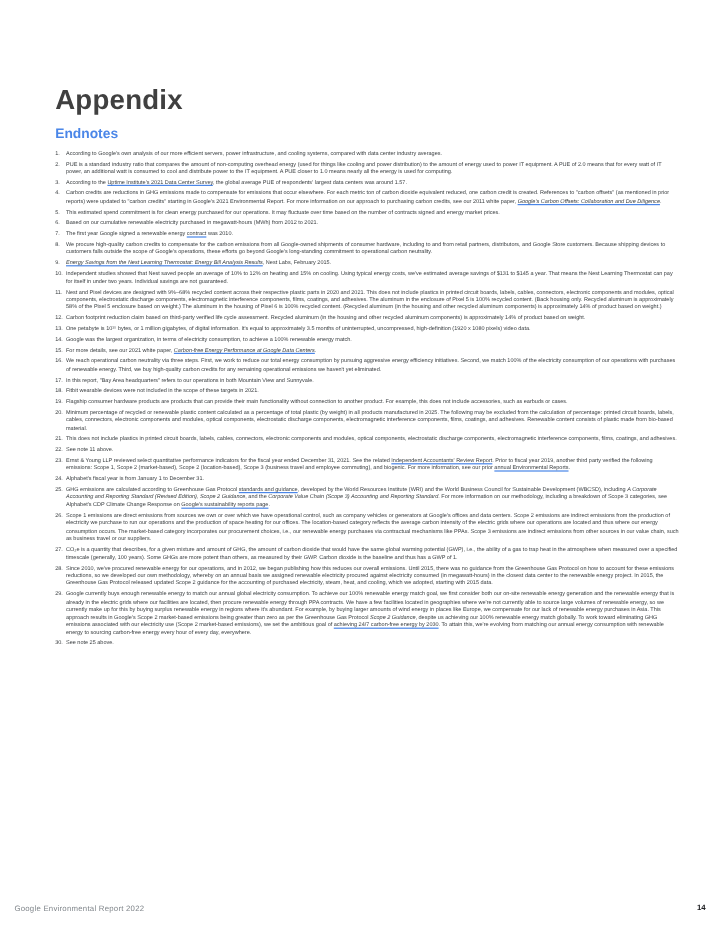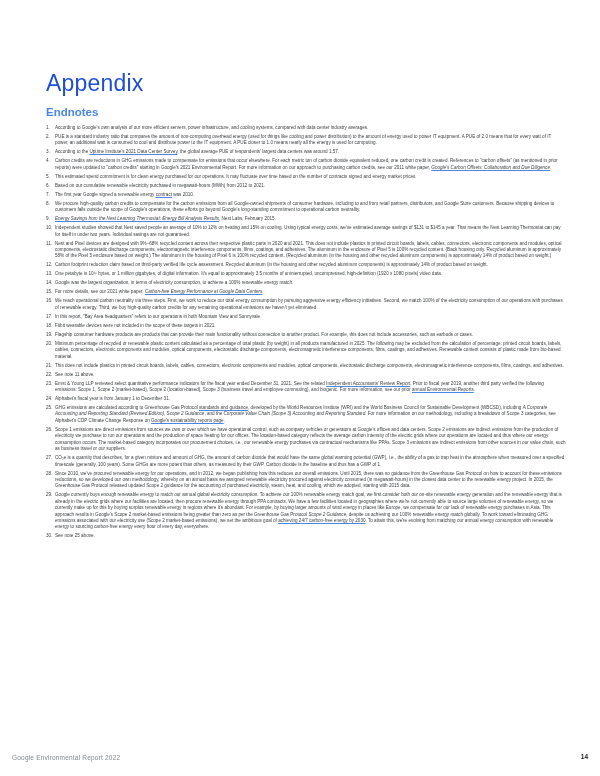--- a/index.html
+++ b/index.html
@@ -1,18 +1,18 @@
 <!DOCTYPE html>
 <html><head>
   <meta charset="utf-8">
   <style>
     html, body { margin: 0; padding: 0; background: #ffffff; }
     body { width: 600px; height: 776px; position: relative; overflow: hidden; font-family: "Liberation Sans", sans-serif; color: #3c4043; }
     .page { position: absolute; left: 0; top: 0; width: 600px; height: 776px; }
-    .title { position: absolute; left: 46px; top: 72px; font-size: 23px; color: #1d4ed8; font-weight: normal; letter-spacing: 0.2px; margin: 0; line-height: 1; }
+    .title { position: absolute; left: 46px; top: 72px; font-size: 23px; color: #404040; font-weight: bold; letter-spacing: 0.2px; margin: 0; line-height: 1; }
     .subtitle { position: absolute; left: 46px; top: 107px; font-size: 11.5px; color: #4a86e8; margin: 0; line-height: 1; }
     .notes { position: absolute; left: 46px; top: 125px; width: 520px; margin: 0; padding: 0; list-style: none; }
     .note { display: flex; font-size: 4.6px; line-height: 6.4px; color: #3c4043; margin-bottom: 2.6px; }
     .note .num { flex: 0 0 9px; text-align: left; }
     .note .txt { flex: 1 1 auto; }
     .link { color: #3c4043; text-decoration: underline; text-decoration-color: #4a86e8; }
     .it { font-style: italic; }
     .footer-left { position: absolute; left: 12px; top: 754px; font-size: 6.5px; color: #80868b; letter-spacing: 0.2px; }
     .footer-right { position: absolute; right: 12px; top: 753px; font-size: 6.5px; color: #202124; font-weight: bold; }
   </style>

